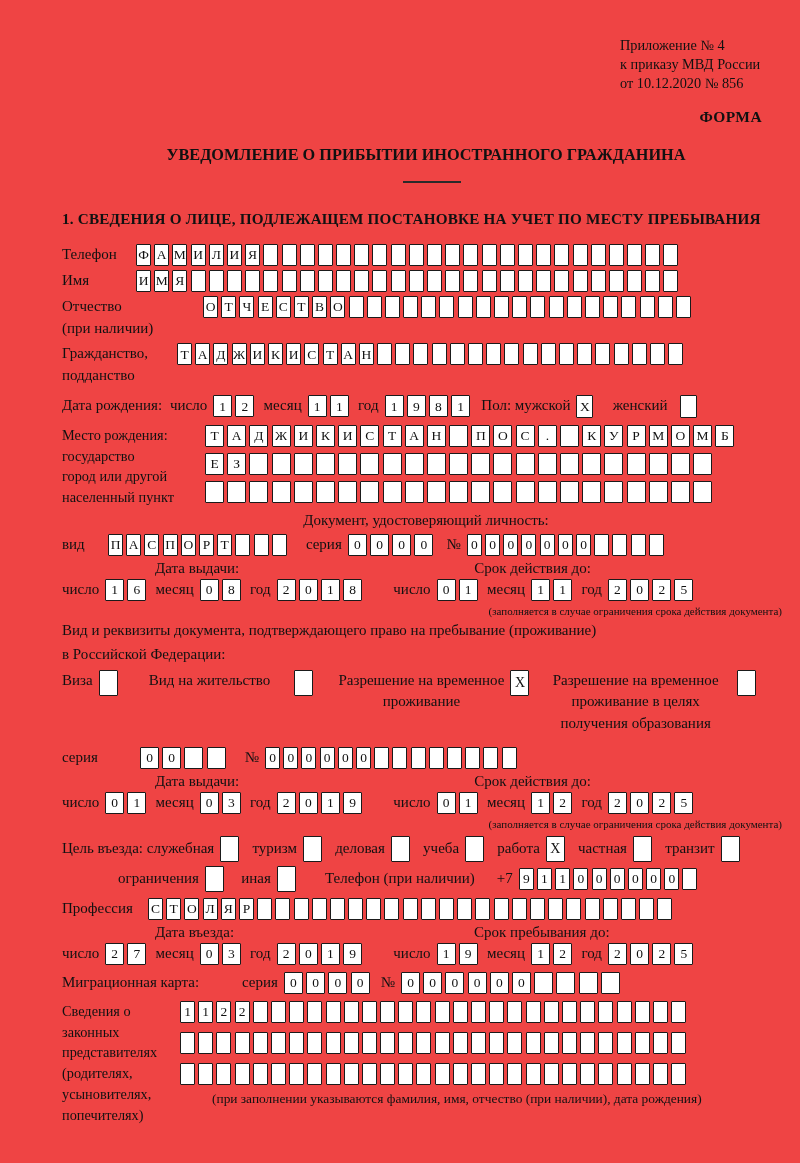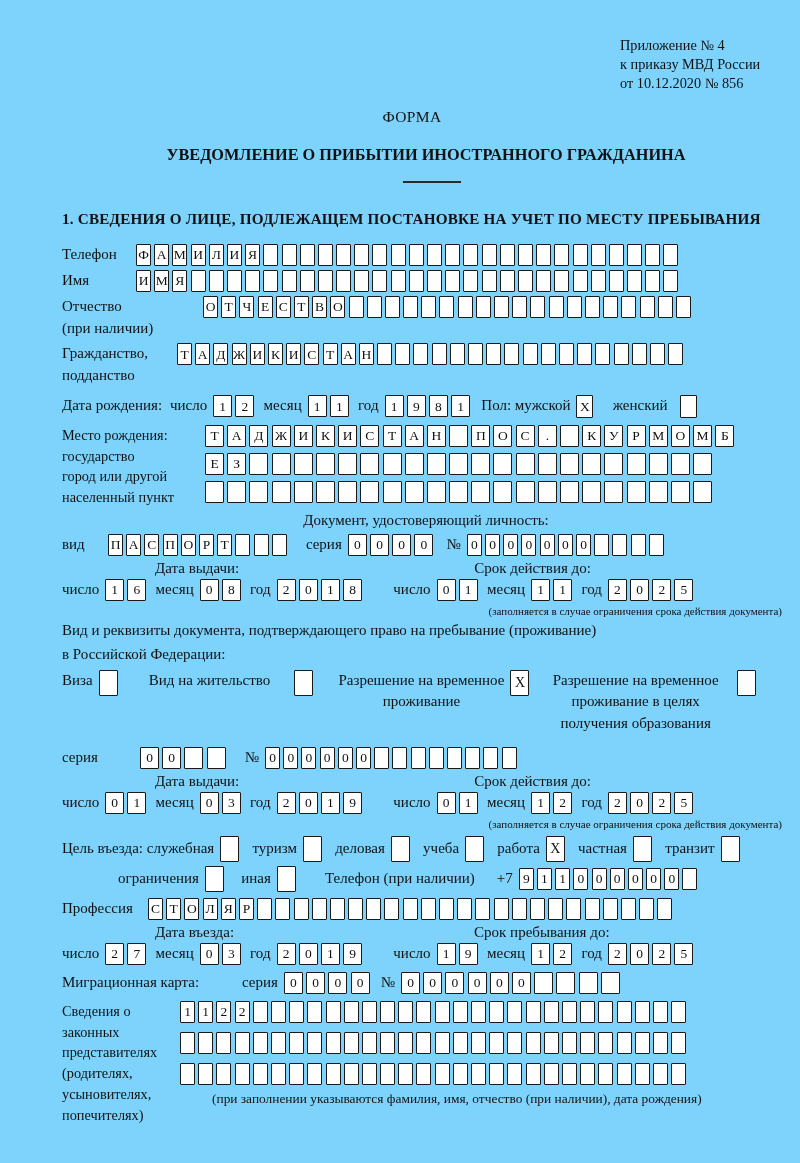--- a/index.html
+++ b/index.html
@@ -2,28 +2,28 @@
 <html><head>
 <meta charset="utf-8">
 <style>
   * { box-sizing: border-box; margin: 0; padding: 0; }
   html, body { background: #ffffff; }
   body {
     width: 800px; height: 1163px;
     font-family: "Liberation Serif", "DejaVu Serif", serif;
     color: #111; overflow: hidden;
   }
-  .page { width: 800px; height: 1163px; padding: 36px 10px 0 62px; overflow: hidden; background: #7dd3fc; }
+  .page { width: 800px; height: 1163px; padding: 36px 10px 0 62px; overflow: hidden; background: #ef4444; }
 
   .annex { margin-left: 558px; width: 180px; font-size: 14.3px; line-height: 1.32; }
   .annex-note { margin-top: 5px; font-size: 13.6px; }
   .pre { white-space: pre-line; }
   .tc { text-align: center; }
 
-  .forma { text-align: center; padding-right: 28px; font-weight: normal; font-size: 15.5px; margin-top: 15px; letter-spacing: .4px; }
+  .forma { text-align: right; padding-right: 28px; font-weight: bold; font-size: 15.5px; margin-top: 15px; letter-spacing: .4px; }
 
   .title { text-align: center; font-weight: bold; font-size: 16.3px; line-height: 1.42; margin-top: 17px; }
   .blank-line { display: inline-block; width: 58px; border-bottom: 2px solid #2a2a2a; margin-left: 12px; }
 
   .sec-head { font-weight: bold; font-size: 15.2px; margin-top: 21px; margin-bottom: 16px; white-space: nowrap; letter-spacing: .2px; }
 
   .frow { display: flex; align-items: center; gap: 6px; margin-bottom: 4px; }
   .frow-top { align-items: flex-start; }
   .lbl { font-size: 15px; flex: none; line-height: 1.45; }
   .sm { font-size: 14.3px; }

